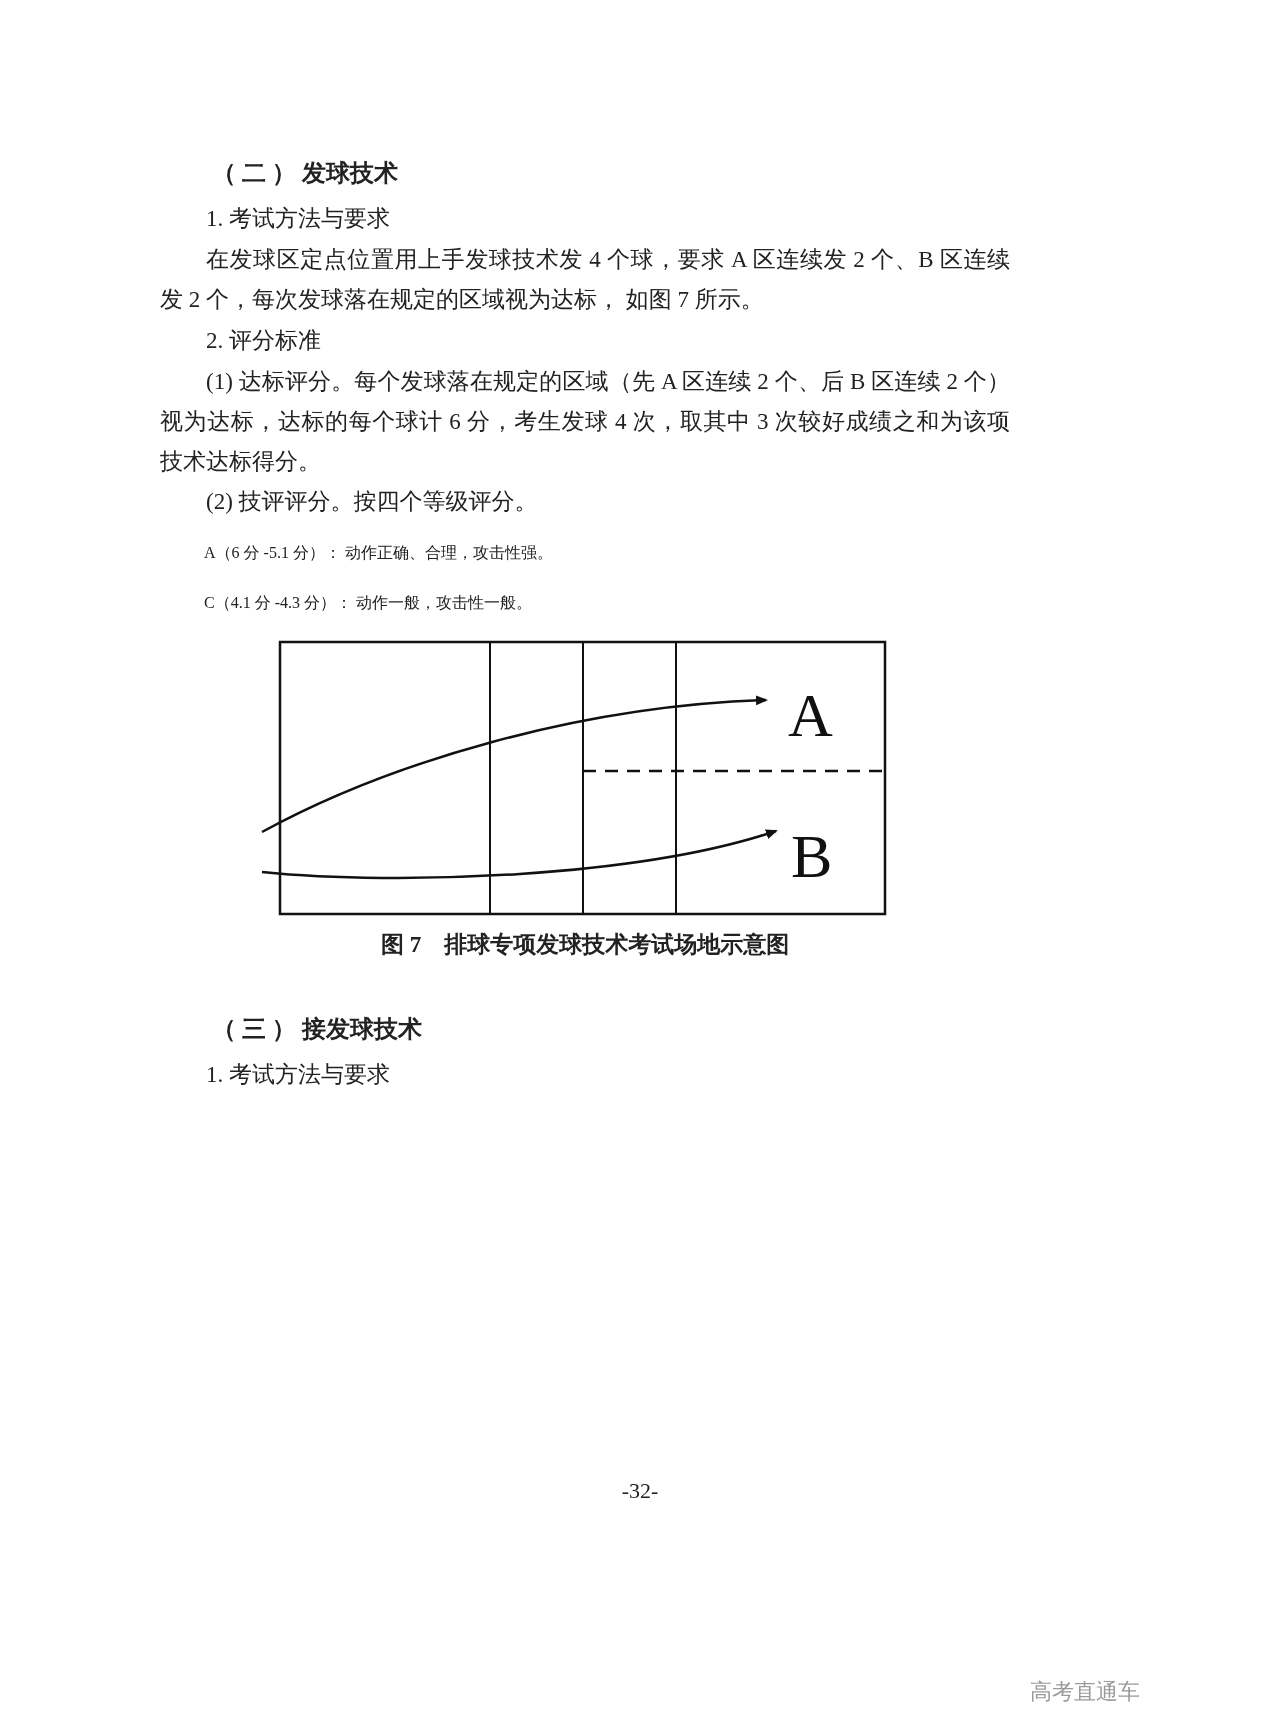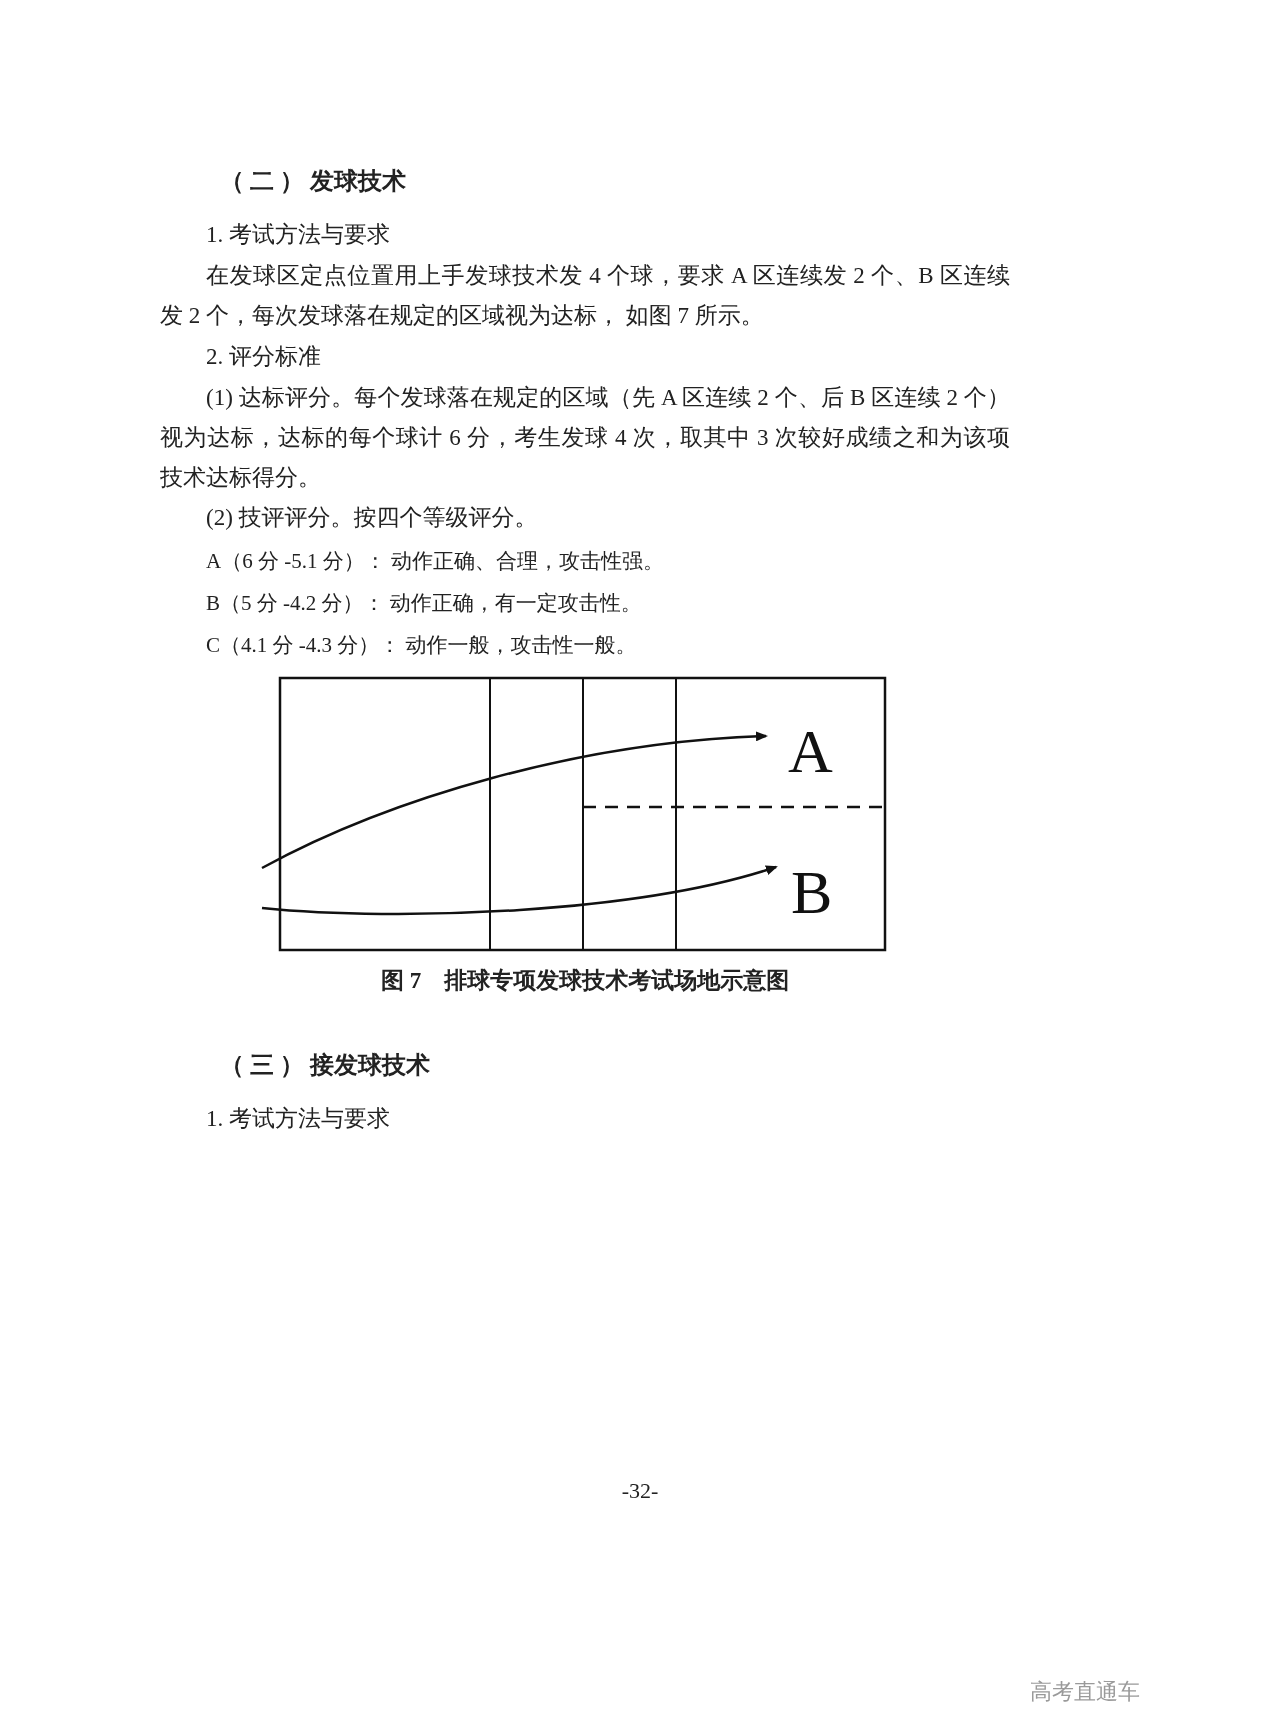--- a/index.html
+++ b/index.html
@@ -20,40 +20,40 @@
     position: absolute;
     left: 160px;
     top: 148px;
     width: 850px;
   }
   .heading {
     font-size: 24px;
     font-weight: bold;
     line-height: 42px;
     text-indent: 2em;
-    margin: 12px;
+    margin: 4px;
   }
   .item-title {
     font-size: 23px;
     line-height: 42px;
     text-indent: 2em;
     margin: 0;
   }
   .para {
     font-size: 23px;
     line-height: 40px;
     text-indent: 2em;
     text-align: justify;
     margin: 0;
   }
   .grade-line {
-    font-size: 21px;
+    font-size: 16px;
     line-height: 38px;
     text-indent: 2em;
-    margin: 4px;
+    margin: 12px;
   }
   .figure {
     margin: 6px 0 0 0;
   }
   .figure-canvas {
     margin-left: 90px;
     display: block;
   }
   .figure-caption {
     font-size: 23px;
@@ -96,21 +96,20 @@
 <div class="page">
   <div class="content">
 
     <p class="heading">（ 二 ） 发球技术</p>
     <p class="item-title">1. 考试方法与要求</p>
     <p class="para">在发球区定点位置用上手发球技术发 4 个球，要求 A 区连续发 2 个、B 区连续发 2 个，每次发球落在规定的区域视为达标， 如图 7 所示。</p>
     <p class="item-title">2. 评分标准</p>
     <p class="para">(1) 达标评分。每个发球落在规定的区域（先 A 区连续 2 个、后 B 区连续 2 个）视为达标，达标的每个球计 6 分，考生发球 4 次，取其中 3 次较好成绩之和为该项技术达标得分。</p>
     <p class="para">(2) 技评评分。按四个等级评分。</p>
     <p class="grade-line">A（6 分 -5.1 分）： 动作正确、合理，攻击性强。</p>
-    <p class="grade-line">B（5 分 -4.2 分）： 动作正确，有一定攻击性。</p>
     <p class="grade-line">C（4.1 分 -4.3 分）： 动作一般，攻击性一般。</p>
 
     <div class="figure">
       <svg class="figure-canvas" width="660" height="290" viewBox="0 0 660 290" xmlns="http://www.w3.org/2000/svg">
         <defs>
           <marker id="arrowhead" markerWidth="12" markerHeight="10" refX="10" refY="5" orient="auto" markerUnits="userSpaceOnUse">
             <path d="M0,0 L12,5 L0,10 z" fill="#111111"></path>
           </marker>
         </defs>
 

